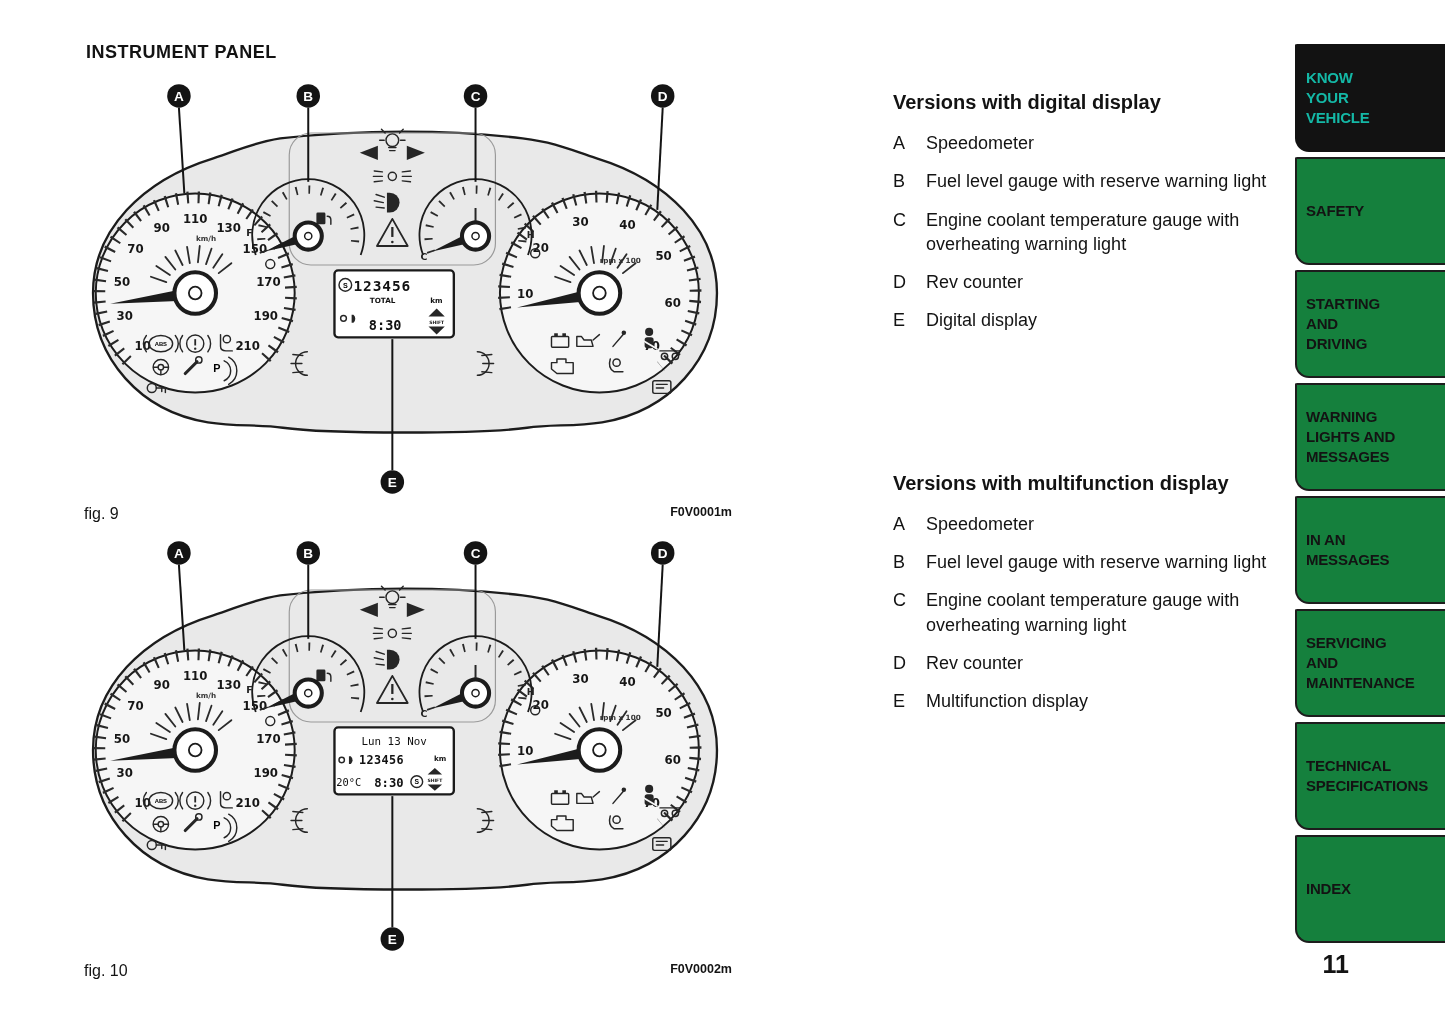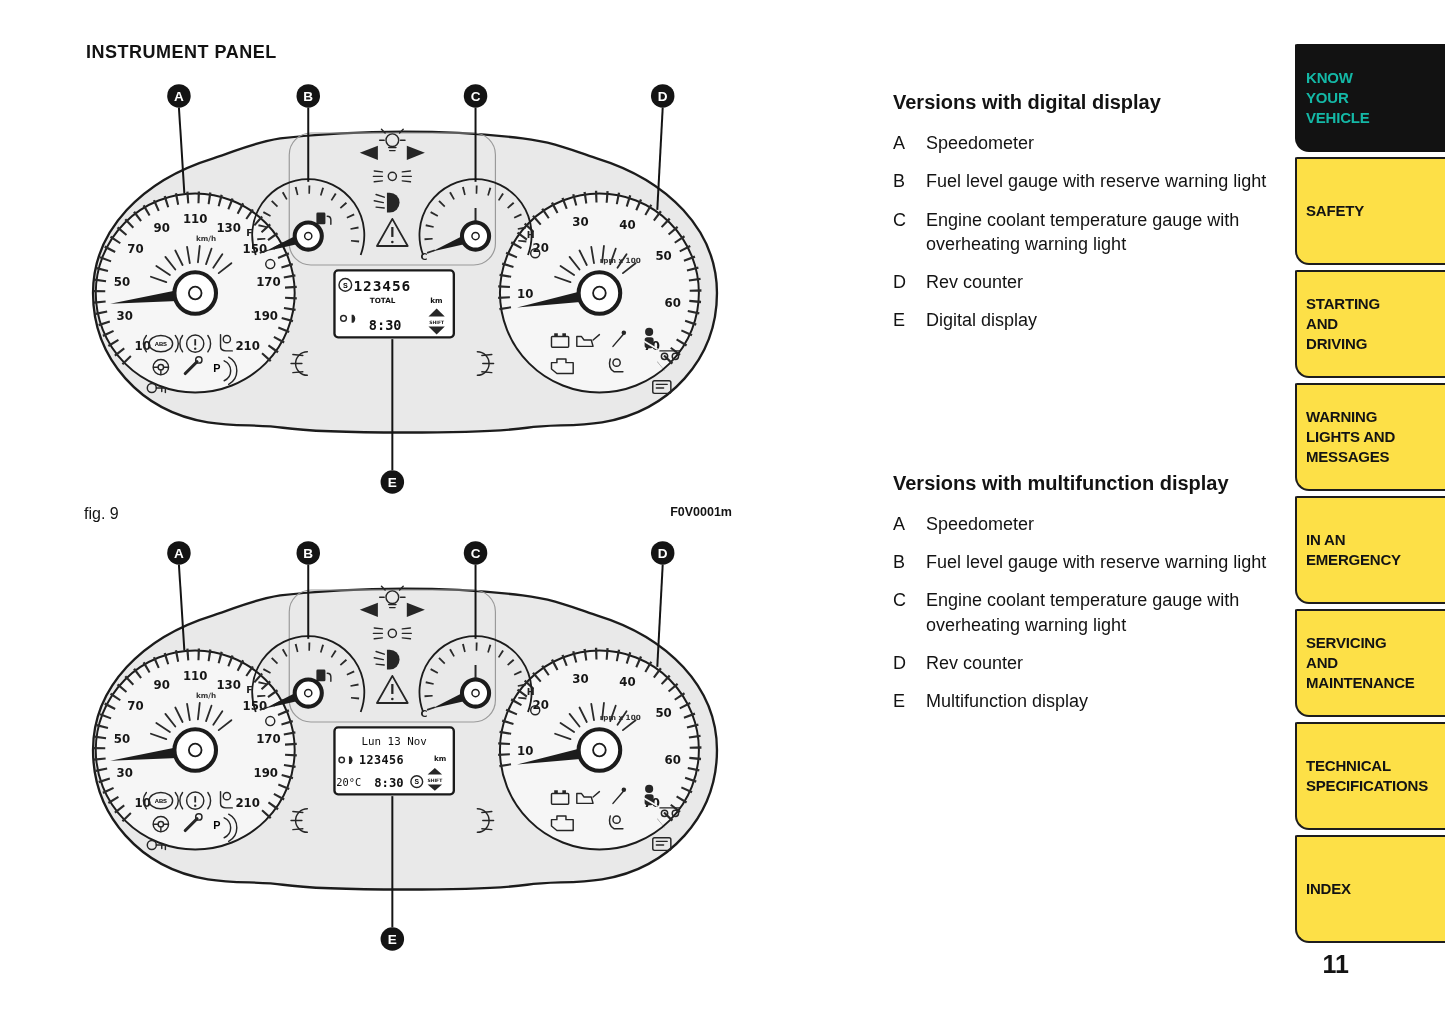--- a/index.html
+++ b/index.html
@@ -17,21 +17,21 @@
   .textcol { position:absolute; left:893px; top:90px; width:402px; }
   h2 { font-size:20px; font-weight:700; margin:0 0 16px 0; width:358px; line-height:1.25; }
   .item { display:grid; grid-template-columns:33px 1fr; margin-bottom:14px;
           font-size:18px; line-height:1.35; width:394px; }
   .sec2 { margin-top:138px; }
   .sidebar { position:absolute; right:0; top:44px; width:150px; }
   .tab { box-sizing:border-box; width:150px; height:108px; margin-bottom:5px;
          border:2px solid #1d1d1d; border-right:none; border-radius:2px 0 0 14px;
          display:flex; align-items:center; padding-left:9px;
          font-size:15px; font-weight:700; line-height:1.32; letter-spacing:-.2px;
-         white-space:pre-line; background:#fde047; }
+         white-space:pre-line; background:#15803d; }
   .tab.active { background:#121212; color:#14b8a6; border-color:#121212; }
   .pagenum { position:absolute; right:96px; top:950px; font-size:25px; font-weight:800; }
 
   
   .ol   { fill:#e9e9e9; stroke:#1c1c1c; stroke-width:2.6; }
   .face { fill:#f6f6f6; stroke:#1c1c1c; stroke-width:2.2; }
   .tickarc   { fill:none; stroke:#2a2a2a; stroke-width:13; stroke-dasharray:2.4 9.6; }
   .tickarc-s { fill:none; stroke:#2a2a2a; stroke-width:9;  stroke-dasharray:2 12.2; }
   .arcline { fill:none; stroke:#1c1c1c; stroke-width:2; }
   .num  { font:700 13px "DejaVu Sans", sans-serif; text-anchor:middle; fill:#161616; }
@@ -326,20 +326,24 @@
         <text class="d-mono" x="336" y="225.5" font-size="13.5" font-weight="700">8:30</text>
         <circle class="ic" cx="383" cy="220" r="6.5" stroke-width="1.3"></circle>
         <text x="383" y="223" text-anchor="middle" font-size="7.5" font-weight="700">S</text>
         <g>
           <polygon class="icf" points="403,205 411,212 395,212"></polygon>
           <text class="d-shift" x="403" y="220" font-size="4.6">SHIFT</text>
           <polygon class="icf" points="395,223 411,223 403,230"></polygon>
         </g>
       </g>
     </svg>
+    <figcaption class="cap-row">
+      <span>fig. 10</span>
+      <span class="fig-code">F0V0002m</span>
+    </figcaption>
   </figure>
 
 </div>
 
 <div class="textcol">
   <section>
     <h2>Versions with digital display</h2>
     <div class="item">
       <span>A</span>
       <span>Speedometer</span>
@@ -392,21 +396,21 @@
 YOUR
 VEHICLE</div>
   <div class="tab">SAFETY</div>
   <div class="tab">STARTING
 AND
 DRIVING</div>
   <div class="tab">WARNING
 LIGHTS AND
 MESSAGES</div>
   <div class="tab">IN AN
-EMERGENCY</div>
+MESSAGES</div>
   <div class="tab">SERVICING
 AND
 MAINTENANCE</div>
   <div class="tab">TECHNICAL
 SPECIFICATIONS</div>
   <div class="tab">INDEX</div>
 </aside>
 
 <div class="pagenum">11</div>
 

